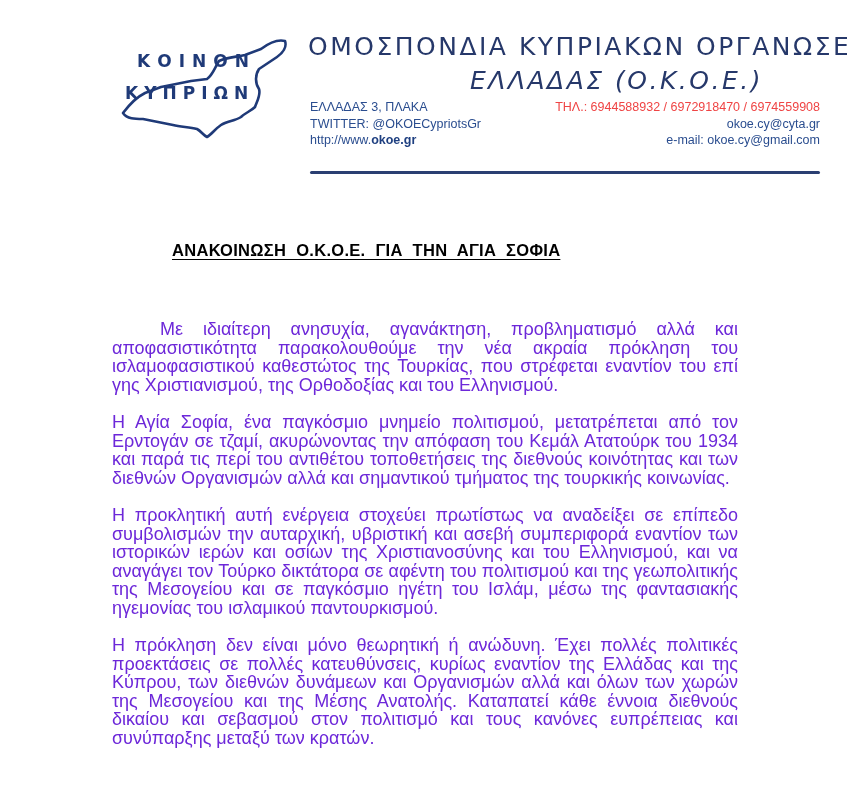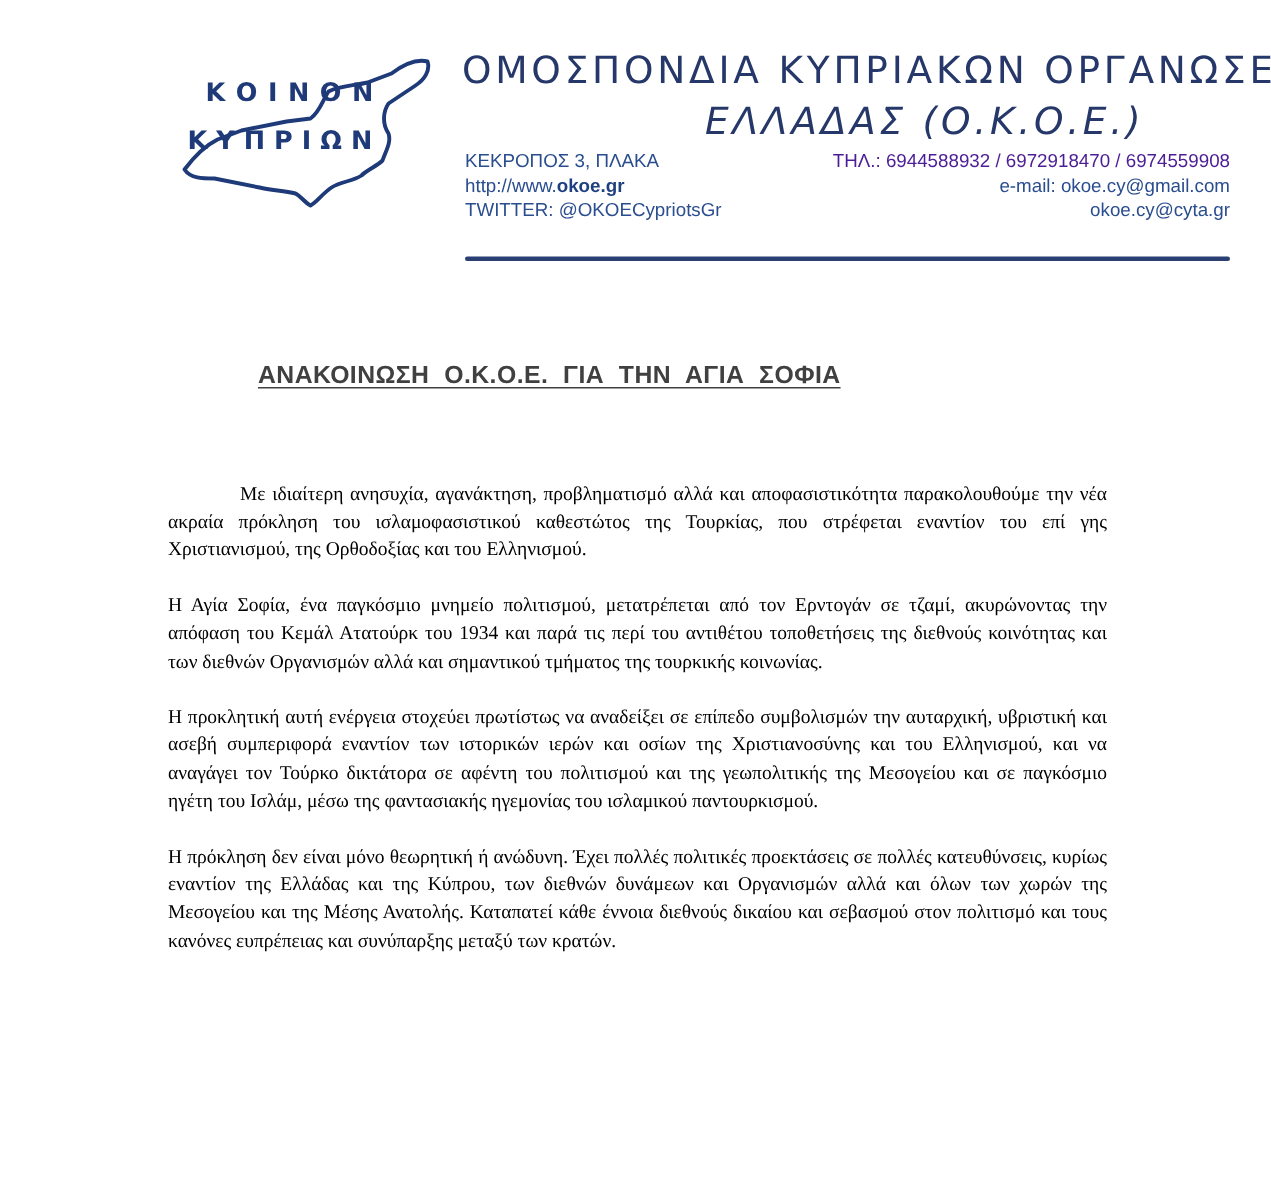--- a/index.html
+++ b/index.html
@@ -21,38 +21,38 @@
     .org-title .line1 { display: block; white-space: nowrap; }
     .org-title .line2 { display: block; padding-left: 162px; white-space: nowrap; font-style: italic; }
 
     .contact {
       position: absolute; left: 310px; top: 99px; width: 510px;
       font-size: 12.5px; line-height: 16.5px; color: #2a4d8f;
     }
     .contact .row { display: flex; justify-content: space-between; white-space: nowrap; }
     .contact .row .right { text-align: right; }
     .contact .bold { font-weight: bold; color: #1e3f80; }
-    .contact .c-red { color: #4c1d95; }
+    .contact .c-red { color: #ef4444; }
 
     .rule {
       position: absolute; left: 310px; top: 171px; width: 510px; height: 3px;
       background: #2a3f72; border-radius: 2px;
     }
 
     .doc-title {
       position: absolute; left: 172px; top: 241px;
       font-size: 16.5px; font-weight: bold; letter-spacing: 0.3px;
       text-decoration: underline; text-underline-offset: 3px;
-      word-spacing: 5px; color: #404040; white-space: nowrap;
+      word-spacing: 5px; color: #000000; white-space: nowrap;
     }
 
     .body-text {
       position: absolute; left: 112px; top: 320px; width: 626px;
-      font-family: Liberation Serif, serif;
-      font-size: 13px; line-height: 18.6px; color: #000000;
+      font-family: Liberation Sans, sans-serif;
+      font-size: 18px; line-height: 18.6px; color: #6d28d9;
       text-align: justify;
     }
     .body-text p { margin-bottom: 18.6px; transform: scaleX(1); }
     .body-text p.indent { text-indent: 48px; }
   </style>
 </head>
 <body>
 
 <div class="logo">
   <svg viewBox="0 0 175 105">
@@ -62,30 +62,30 @@
   </svg>
 </div>
 
 <div class="org-title">
   <span class="line1">ΟΜΟΣΠΟΝΔΙΑ ΚΥΠΡΙΑΚΩΝ ΟΡΓΑΝΩΣΕΩΝ</span>
   <span class="line2">ΕΛΛΑΔΑΣ (Ο.Κ.Ο.Ε.)</span>
 </div>
 
 <div class="contact">
   <div class="row">
-    <span>ΚΕΚΡΟΠΟΣ 3, ΠΛΑΚΑ</span>
+    <span>ΕΛΛΑΔΑΣ 3, ΠΛΑΚΑ</span>
     <span class="right c-red">ΤΗΛ.: 6944588932 / 6972918470 / 6974559908</span>
+  </div>
+  <div class="row">
+    <span>TWITTER: @OKOECypriotsGr</span>
+    <span class="right">okoe.cy@cyta.gr</span>
   </div>
   <div class="row">
     <span><span>http://www.</span><span class="bold">okoe.gr</span></span>
     <span class="right">e-mail: okoe.cy@gmail.com</span>
-  </div>
-  <div class="row">
-    <span>TWITTER: @OKOECypriotsGr</span>
-    <span class="right">okoe.cy@cyta.gr</span>
   </div>
 </div>
 
 <div class="rule"></div>
 
 <div class="doc-title">ΑΝΑΚΟΙΝΩΣΗ Ο.Κ.Ο.Ε. ΓΙΑ ΤΗΝ ΑΓΙΑ ΣΟΦΙΑ</div>
 
 <div class="body-text">
   <p class="indent">Με ιδιαίτερη ανησυχία, αγανάκτηση, προβληματισμό αλλά και αποφασιστικότητα  παρακολουθούμε την νέα ακραία πρόκληση του ισλαμοφασιστικού καθεστώτος της Τουρκίας, που στρέφεται εναντίον του επί γης Χριστιανισμού, της Ορθοδοξίας και του Ελληνισμού.</p>
   <p>Η Αγία Σοφία, ένα παγκόσμιο μνημείο πολιτισμού, μετατρέπεται  από τον Ερντογάν σε τζαμί, ακυρώνοντας την απόφαση του Κεμάλ Ατατούρκ του 1934 και παρά τις περί του αντιθέτου τοποθετήσεις της διεθνούς κοινότητας και των διεθνών Οργανισμών αλλά και σημαντικού τμήματος της τουρκικής κοινωνίας.</p>

